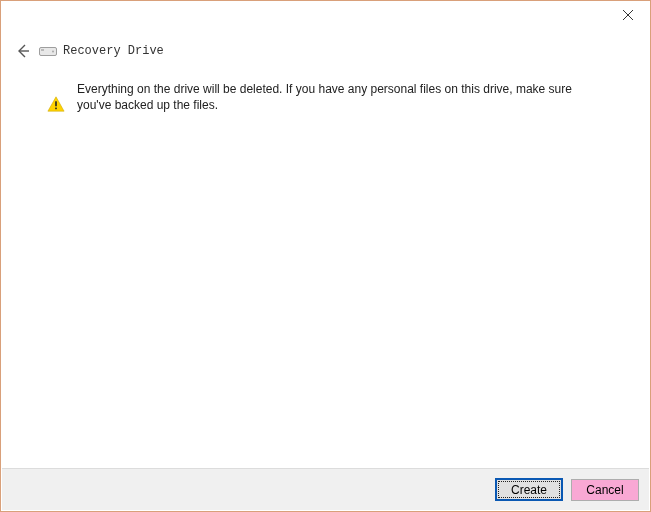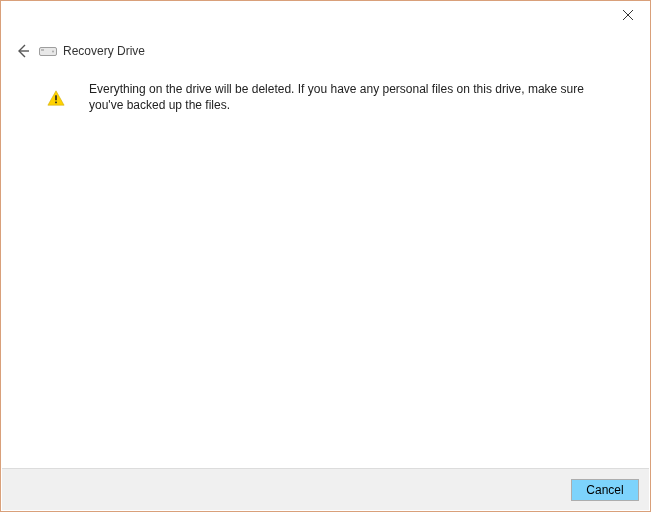--- a/index.html
+++ b/index.html
@@ -29,21 +29,21 @@
   .close-btn {
     width: 45px; height: 28px;
     display: flex; align-items: center; justify-content: center;
     cursor: pointer;
   }
   .close-btn svg { width: 10px; height: 10px; }
   .header-row {
     position: absolute;
     top: 38px; left: 12px; right: 12px;
     height: 24px;
-    display: flex; align-items: center;
+    display: flex; align-items: center; font-family: Liberation Mono, monospace;
   }
   .back-arrow {
     width: 20px; height: 20px;
     display: flex; align-items: center; justify-content: center;
     margin-right: 6px;
     cursor: pointer;
     color: #555;
   }
   .drive-ico {
     width: 18px; height: 14px;
@@ -59,22 +59,22 @@
     top: 80px; left: 38px; right: 30px;
   }
   .page-title {
     font-size: 15.5px;
     color: #2158a8;
     font-weight: 400;
     margin-bottom: 28px;
   }
   .warning-row {
     display: flex;
-    align-items: center;
-    gap: 24px;
+    align-items: flex-end;
+    gap: 12px;
     margin-left: 8px;
   }
   .warning-icon {
     flex: 0 0 auto;
     width: 18px; height: 18px;
     margin-top: 1px;
   }
   .warning-text {
     font-size: 12px;
     color: #222;
@@ -91,21 +91,21 @@
     align-items: center;
     justify-content: flex-end;
     padding-right: 10px;
     gap: 8px;
   }
   .btn {
     min-width: 68px;
     height: 22px;
     font-size: 12px;
     font-family: inherit;
-    background: #7dd3fc;
+    background: #f9a8d4;
     border: 1px solid #adadad;
     cursor: pointer;
     padding: 0 10px;
   }
   .btn.primary {
     border: 2px solid #0a58b3;
     background: #e1e1e1;
     outline: 1px dotted #222;
     outline-offset: -4px;
     height: 23px;
@@ -149,16 +149,17 @@
           <polygon points="10,2 19,18 1,18" fill="#ffd200" stroke="#c9a500" stroke-width="0.6"></polygon>
           <rect x="9.1" y="7" width="1.8" height="5.5" fill="#222"></rect>
           <rect x="9.1" y="14" width="1.8" height="1.8" fill="#222"></rect>
         </svg>
       </div>
       <div class="warning-text">Everything on the drive will be deleted. If you have any personal files on this drive, make sure you've backed up the files.</div>
     </div>
   </div>
 
   <div class="footer">
+    <button class="btn primary">Create</button>
     <button class="btn">Cancel</button>
   </div>
 
 </div>
 
 </body></html>

